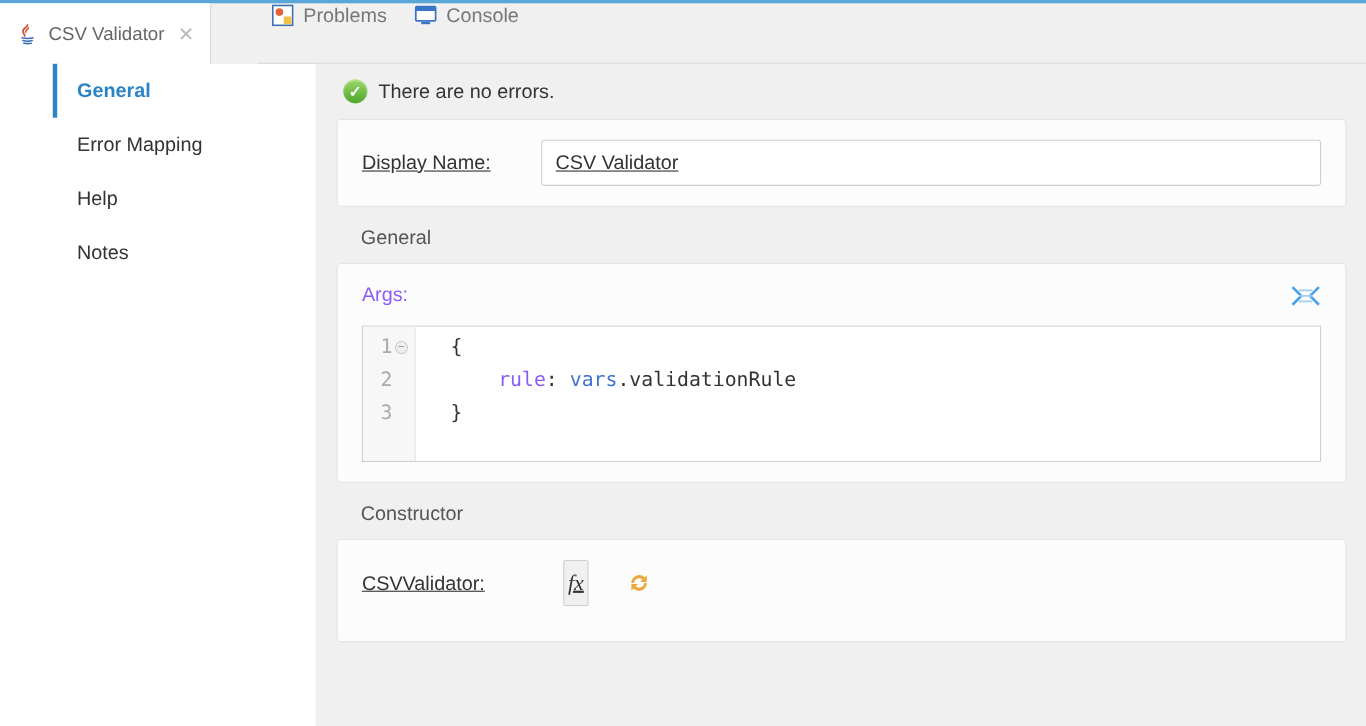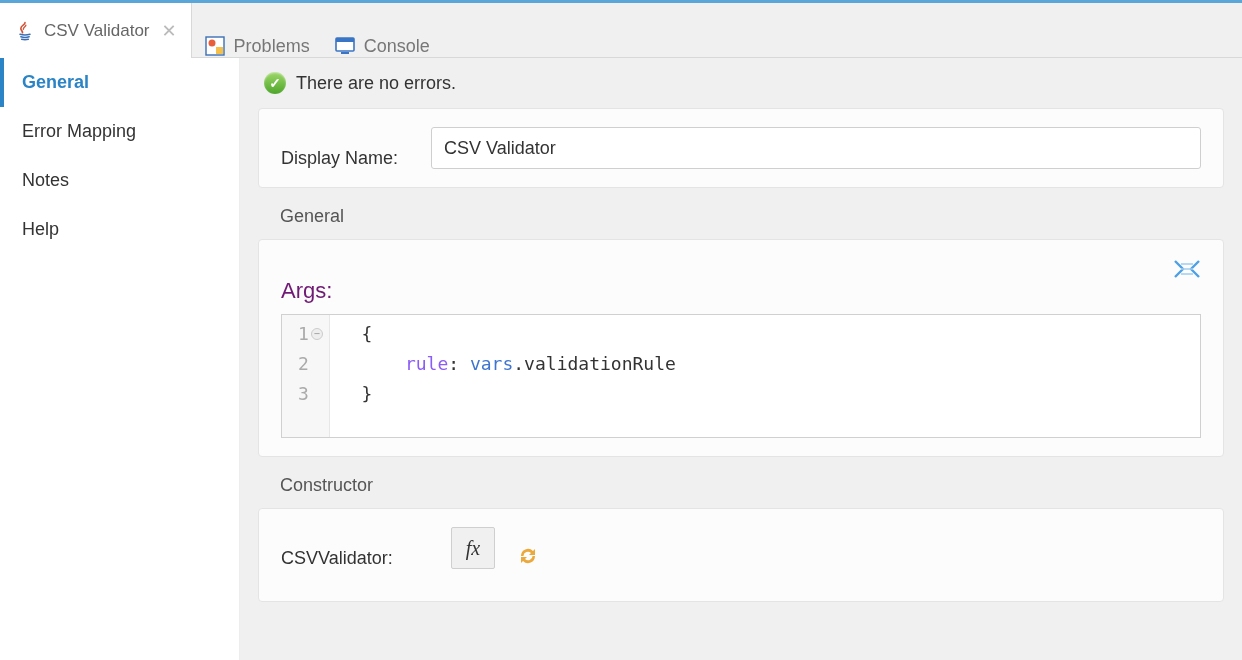--- a/index.html
+++ b/index.html
@@ -32,42 +32,44 @@
       font-size: 17px;
       cursor: default;
     }
     .editor-tab .icon-slot {
       width: 22px; height: 22px;
       display: inline-flex; align-items: center; justify-content: center;
     }
 
     .view-tabs {
       display: flex;
-      align-items: flex-end;
+      align-items: flex-start;
       padding-left: 12px;
       border-bottom: 1px solid #d8d8d8;
       flex: 1;
       gap: 24px;
       color: #777;
       font-size: 18px;
+      margin-left: 42px;
     }
     .view-tab {
       display: flex;
       align-items: center;
       gap: 8px;
       cursor: pointer;
     }
     .view-tab .icon-slot {
       width: 22px; height: 22px;
       display: inline-flex; align-items: center; justify-content: center;
     }
 
     .main {
       display: flex;
       height: calc(100% - 58px);
+      padding-left: 48px;
     }
 
     .sidebar {
       width: 240px;
       border-right: 1px solid #ededed;
     }
     .sidebar-item {
       padding: 14px 22px;
       font-size: 18px;
       color: #333;
@@ -107,22 +109,23 @@
     .white-card {
       background: #fcfcfc;
       border: 1px solid #e4e4e4;
       border-radius: 4px;
       padding: 18px 22px;
       margin-bottom: 18px;
     }
 
     .field-row {
       display: flex;
-      align-items: flex-end;
-      gap: 20px;
+      align-items: center;
+      gap: 33px;
+      text-decoration: underline;
     }
     .field-row label {
       font-size: 18px;
       color: #333;
       min-width: 130px;
     }
     .text-input, .select-input {
       flex: 1;
       height: 42px;
       background: #fff;
@@ -167,23 +170,22 @@
       margin: 0 0 12px 22px;
     }
 
     .args-row {
       display: flex;
       justify-content: space-between;
       align-items: flex-start;
       margin-bottom: 10px;
     }
     .args-label {
-      font-size: 22px;
-      color: #701a75;
-      margin-top: 20px;
+      font-size: 18px;
+      color: #8b5cf6;
     }
     .fx-mini {
       color: #3b98e6;
       font-size: 22px;
       cursor: pointer;
     }
 
     .code-editor {
       border: 1px solid #d0d0d0;
       background: #fff;
@@ -217,21 +219,21 @@
     .code-body { padding: 4px 10px 28px; color: #333; white-space: pre; }
     .kw { color: #8b5cf6; }
     .vr { color: #3f75d0; }
 
     .icon-btn {
       width: 26px; height: 26px;
       display: inline-flex; align-items: center; justify-content: center;
       cursor: pointer;
     }
     .fx-btn {
-      width: 44px; height: 42px;
+      width: 23px; height: 42px;
       border: 1px solid #cfcfcf;
       border-radius: 2px;
       background: #f0f0f0;
       display: inline-flex; align-items: center; justify-content: center;
       font-style: italic;
       font-size: 20px;
       font-family: Georgia, serif;
       cursor: pointer;
     }
     .close-x { color: #bbb; font-size: 18px; cursor: pointer; margin-left: 4px; }
@@ -286,24 +288,24 @@
 
 <div class="main">
   <div class="sidebar">
     <div class="sidebar-item active">
       <span>General</span>
     </div>
     <div class="sidebar-item">
       <span>Error Mapping</span>
     </div>
     <div class="sidebar-item">
+      <span>Help</span>
+    </div>
+    <div class="sidebar-item">
       <span>Notes</span>
-    </div>
-    <div class="sidebar-item">
-      <span>Help</span>
     </div>
   </div>
 
   <div class="content">
     <div class="status-row">
       <span class="status-icon">✓</span>
       <span>There are no errors.</span>
     </div>
 
     <div class="white-card">

